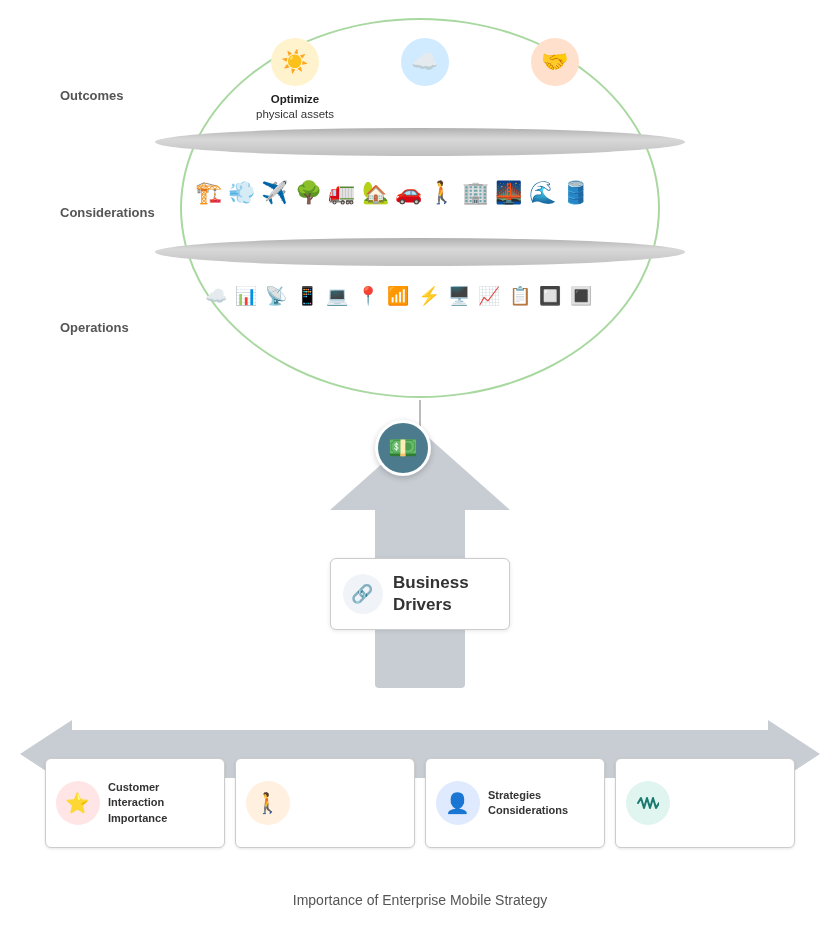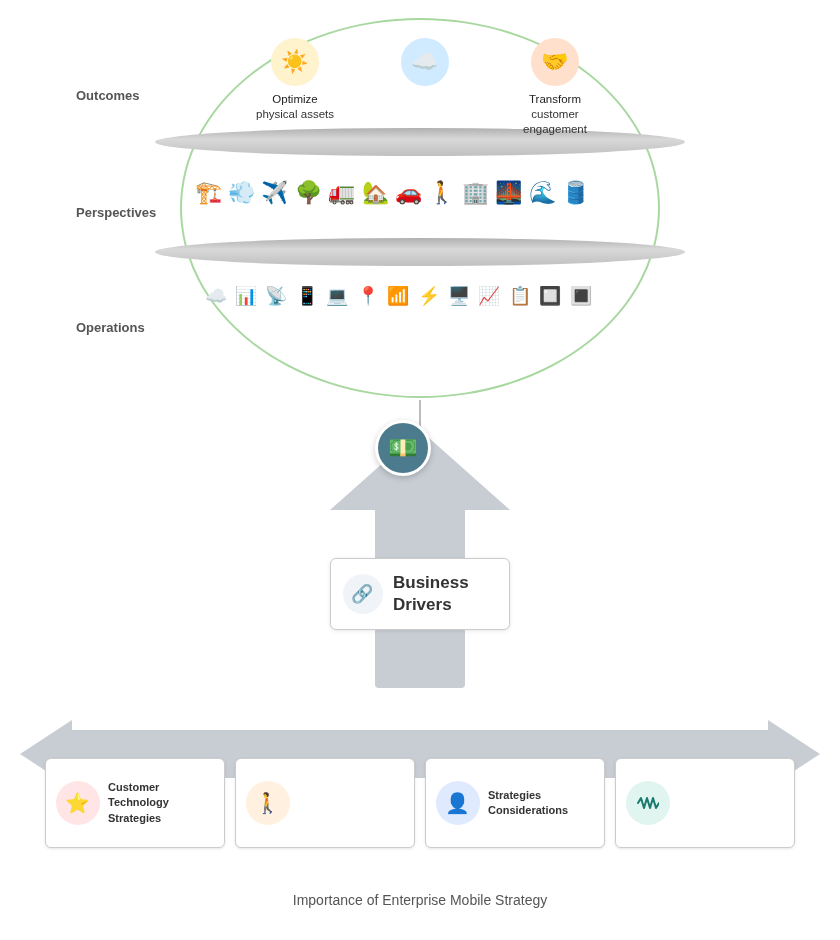--- a/index.html
+++ b/index.html
@@ -16,21 +16,21 @@
     .diagram-container {
       width: 840px;
       height: 940px;
       position: relative;
       background: #fff;
     }
 
     
     .label-outcomes, .label-opportunities, .label-operations {
       position: absolute;
-      left: 76px;
+      left: 60px;
       font-size: 13px;
       color: #555;
       font-weight: 600;
     }
     .label-outcomes      { top: 88px; }
     .label-opportunities { top: 205px; }
     .label-operations    { top: 320px; }
 
     
     .sphere-outline {
@@ -86,21 +86,21 @@
       margin-bottom: 6px;
     }
     .outcome-icon.sun    { background: #fff3cd; }
     .outcome-icon.cloud  { background: #d0eaff; }
     .outcome-icon.hands  { background: #ffe0cc; }
     .outcome-label {
       font-size: 11.5px;
       color: #333;
       line-height: 1.3;
     }
-    .outcome-label strong { font-weight: 400; color: #222; }
+    .outcome-label strong { font-weight: 700; color: #222; }
 
     
     .opportunities-icons {
       position: absolute;
       left: 175px;
       top: 158px;
       width: 490px;
       height: 70px;
       display: flex;
       align-items: center;
@@ -321,21 +321,21 @@
 
   </style>
 </head>
 <body>
 
 <div class="diagram-container">
 
   <div class="sphere-outline"></div>
 
   <div class="label-outcomes">Outcomes</div>
-  <div class="label-opportunities">Perspectives</div>
+  <div class="label-opportunities">Considerations</div>
   <div class="label-operations">Operations</div>
 
   <div class="band band-top"></div>
 
   <div class="band band-middle"></div>
 
   <div class="outcomes-area">
 
     <div class="outcome-item">
       <div class="outcome-icon sun">☀️</div>
@@ -343,23 +343,20 @@
         <strong>Optimize</strong><br>physical assets
       </div>
     </div>
 
     <div class="outcome-item">
       <div class="outcome-icon cloud">☁️</div>
     </div>
 
     <div class="outcome-item">
       <div class="outcome-icon hands">🤝</div>
-      <div class="outcome-label">
-        <strong>Transform</strong><br>customer engagement
-      </div>
     </div>
   </div>
 
   <div class="opportunities-icons">
     <span class="opp-icon">🏗️</span>
     <span class="opp-icon">💨</span>
     <span class="opp-icon">✈️</span>
     <span class="opp-icon">🌳</span>
     <span class="opp-icon">🚛</span>
     <span class="opp-icon">🏡</span>
@@ -407,21 +404,21 @@
   <div class="arrow-horiz-container">
     <div class="arrow-horiz-left"></div>
     <div class="arrow-horiz-body"></div>
     <div class="arrow-horiz-right"></div>
   </div>
 
   <div class="cards-row">
 
     <div class="card">
       <div class="card-icon red">⭐</div>
-      <div class="card-text">Customer Technology Strategies</div>
+      <div class="card-text">Customer Interaction Importance</div>
     </div>
 
     <div class="card">
       <div class="card-icon orange">🚶</div>
     </div>
 
     <div class="card">
       <div class="card-icon blue">👤</div>
       <div class="card-text">Strategies Considerations</div>
     </div>

